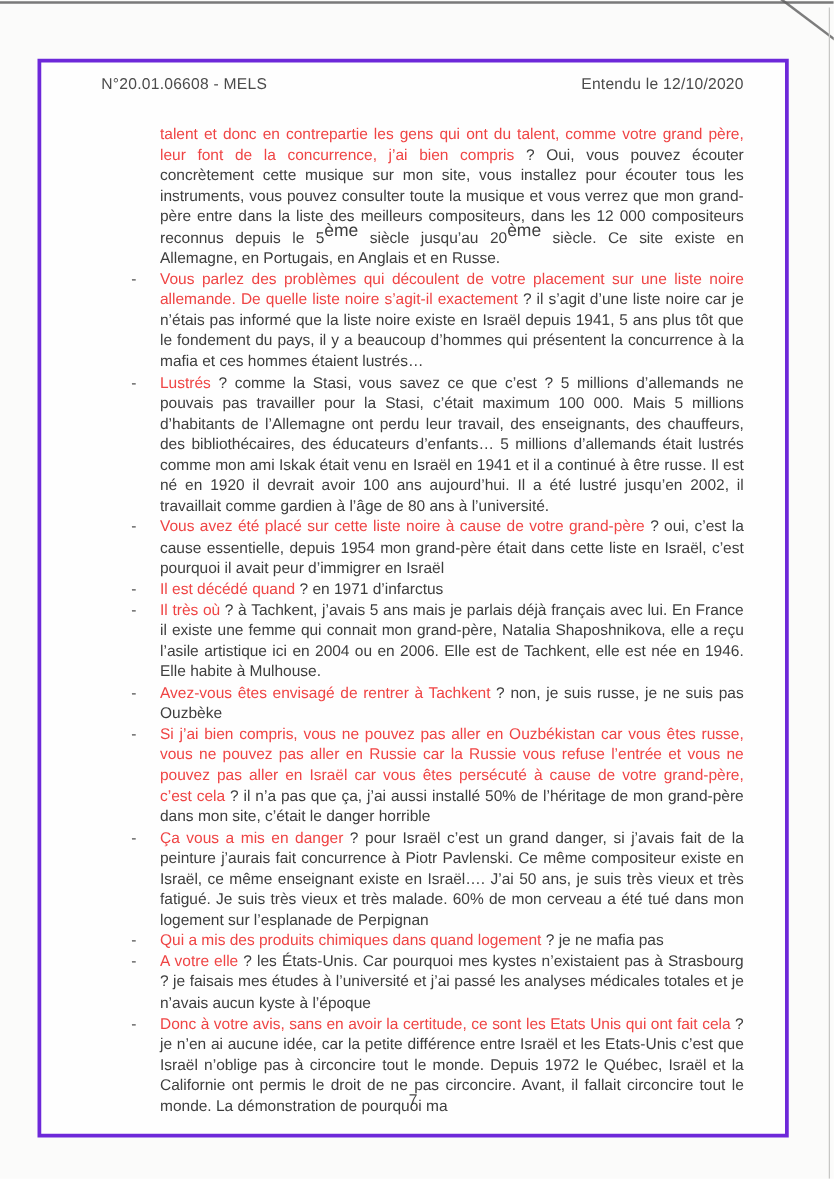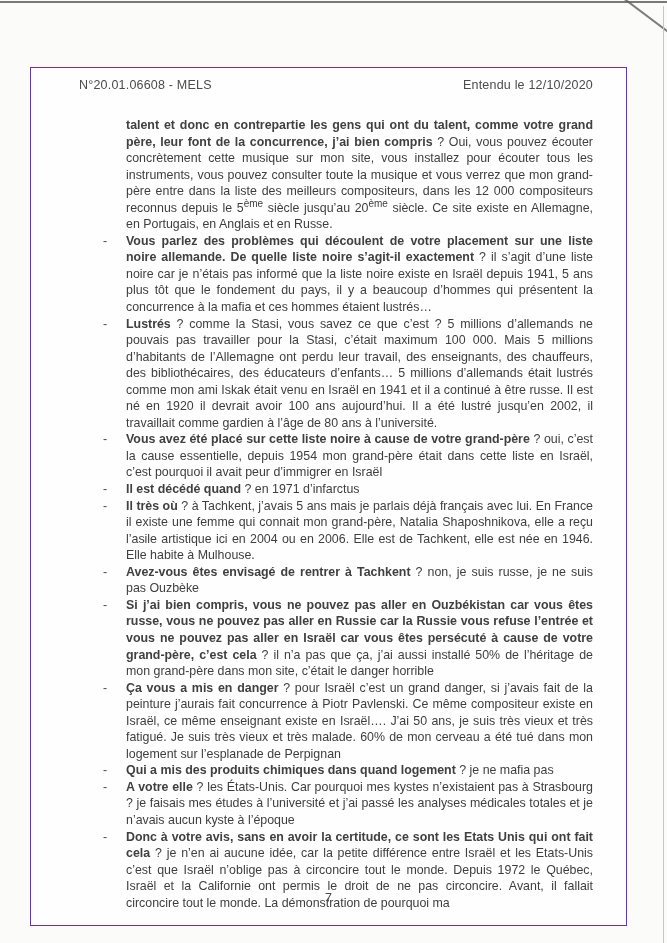--- a/index.html
+++ b/index.html
@@ -8,36 +8,36 @@
     background:#fbfbfa;
     font-family:"Liberation Sans",sans-serif;
   }
   
   .scan-top{position:absolute;top:1px;left:0;width:100%;height:2px;background:#4e4e4e;opacity:.75;}
   .scan-diag{position:absolute;top:12px;right:-12px;width:72px;height:2px;background:#5c5c5c;transform:rotate(37deg);opacity:.8;}
   .scan-right{position:absolute;top:6px;right:3px;width:1px;height:937px;background:#c7c7c5;}
   
   .page{
     position:absolute;left:30px;top:47px;width:595px;height:857px;
-    background:#fefefe;border:1px solid #6d28d9;margin-top:20px;
+    background:#fefefe;border:3px solid #6d28d9;
   }
   .header{
     position:absolute;top:10px;left:48px;right:33px;
     display:flex;justify-content:space-between;
     font-size:12.5px;color:#4b4b4b;letter-spacing:.2px;
   }
   .content{
     position:absolute;top:49px;left:95px;width:467px;
     font-size:12.4px;line-height:16.55px;color:#3e3e3e;
     text-align:justify;
   }
   .item{position:relative;}
-  .item .b{font-weight:bold;color:#404040;}
+  .item .b{font-weight:normal;color:#ef4444;}
   .item .dash{position:absolute;left:-23px;top:0;font-weight:normal;color:#4a4a4a;}
-  .item sup{font-size:10px;line-height:0;vertical-align:super;}
+  .item sup{font-size:14px;line-height:0;vertical-align:super;}
   .footer{
     position:absolute;bottom:20px;left:0;width:100%;
     text-align:center;font-size:12.5px;color:#474747;
   }
 </style>
 </head>
 <body>
 
 <div class="scan-top"></div>
 <div class="scan-diag"></div>

